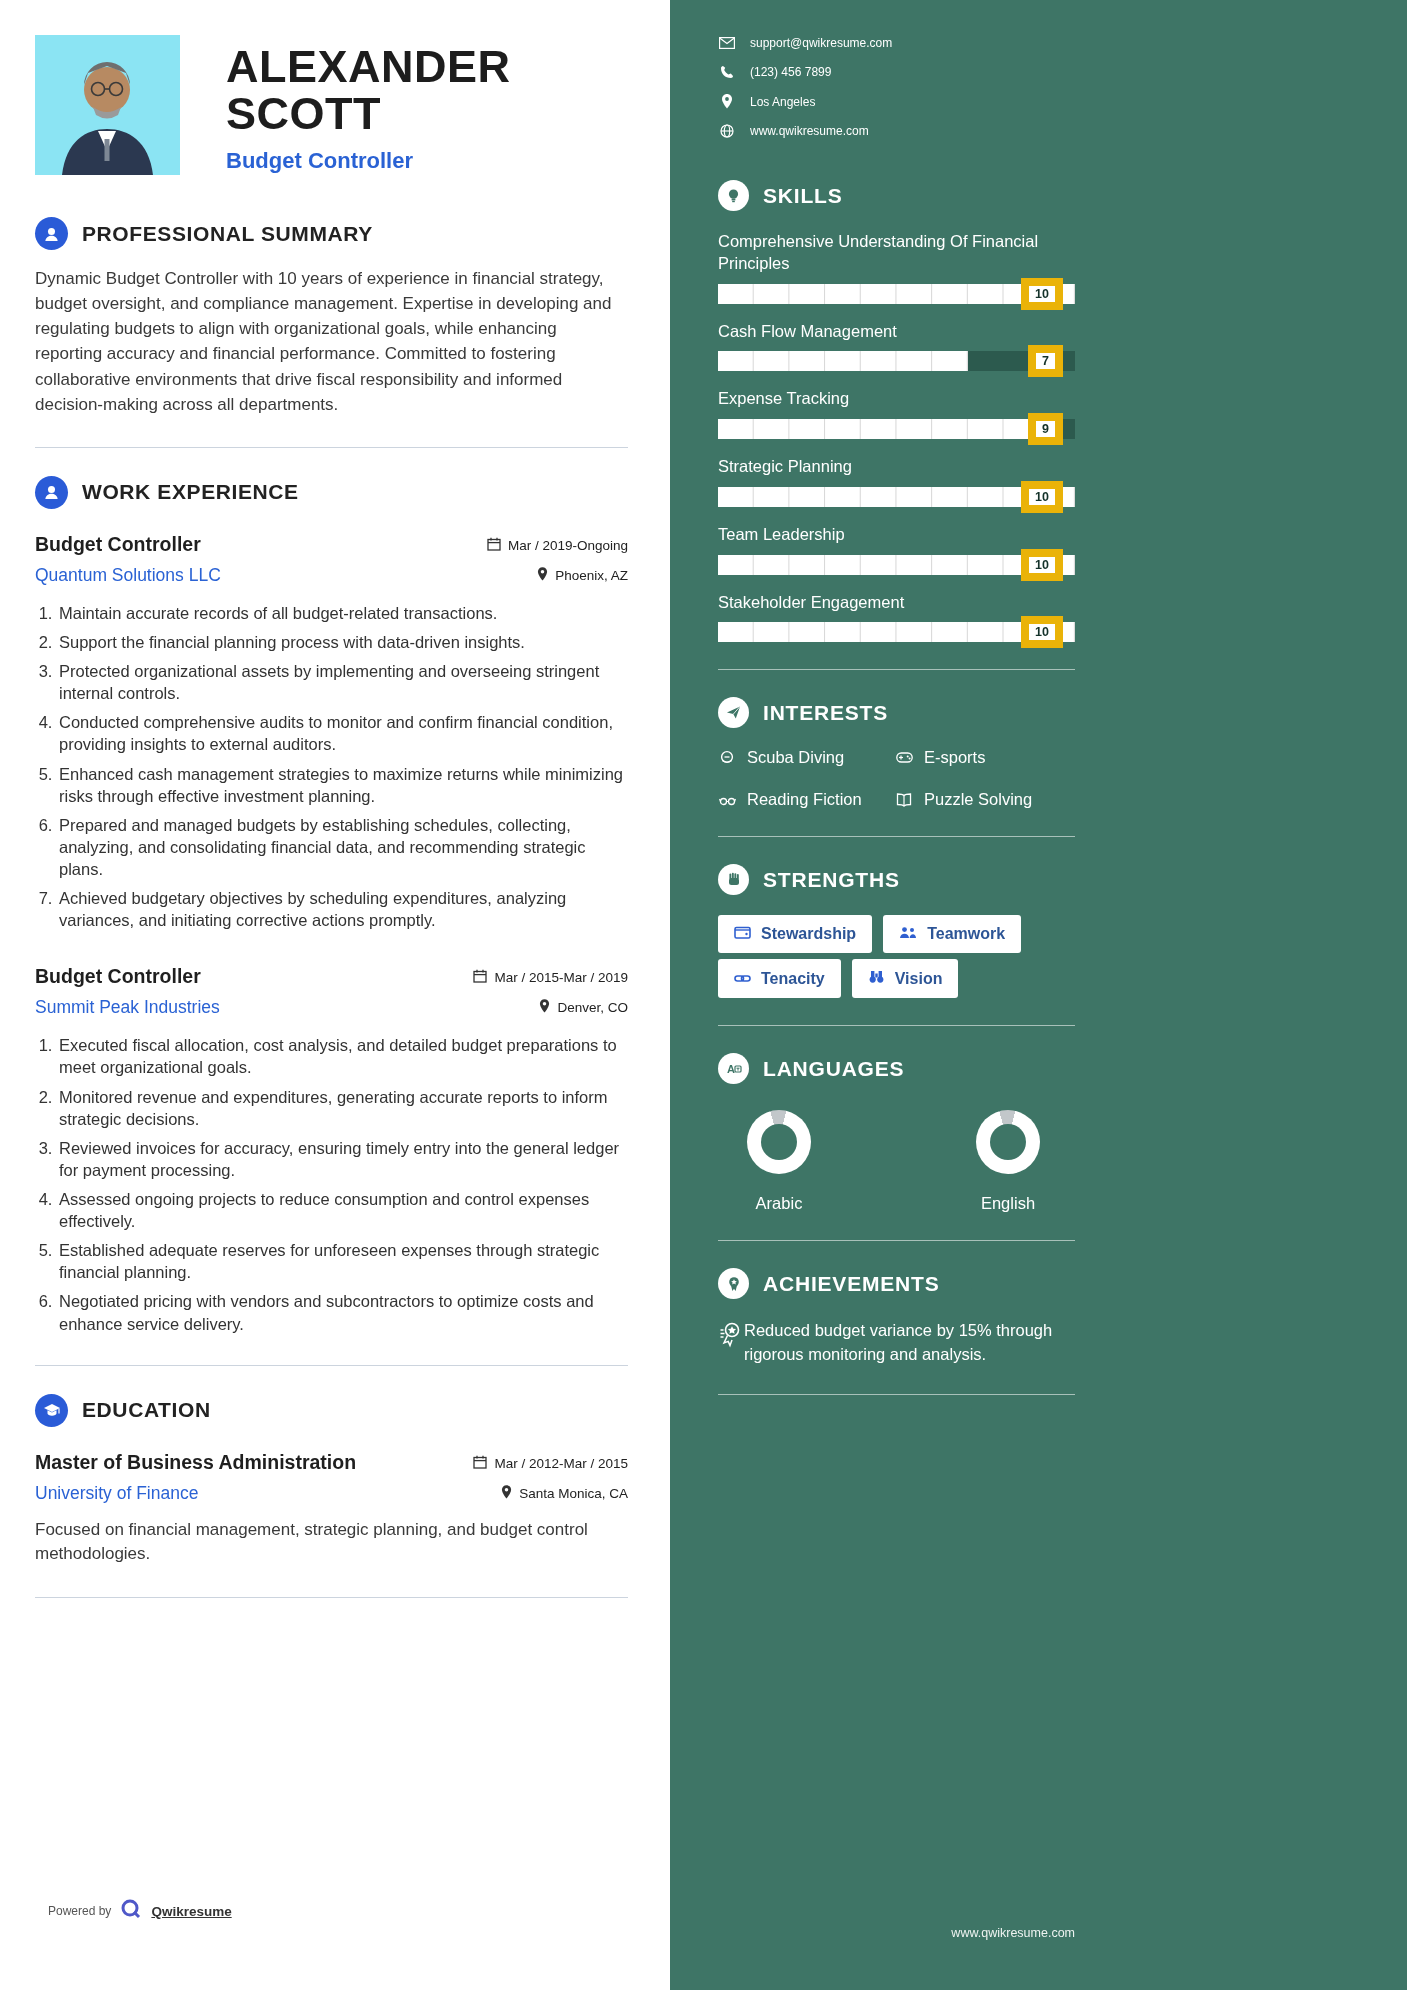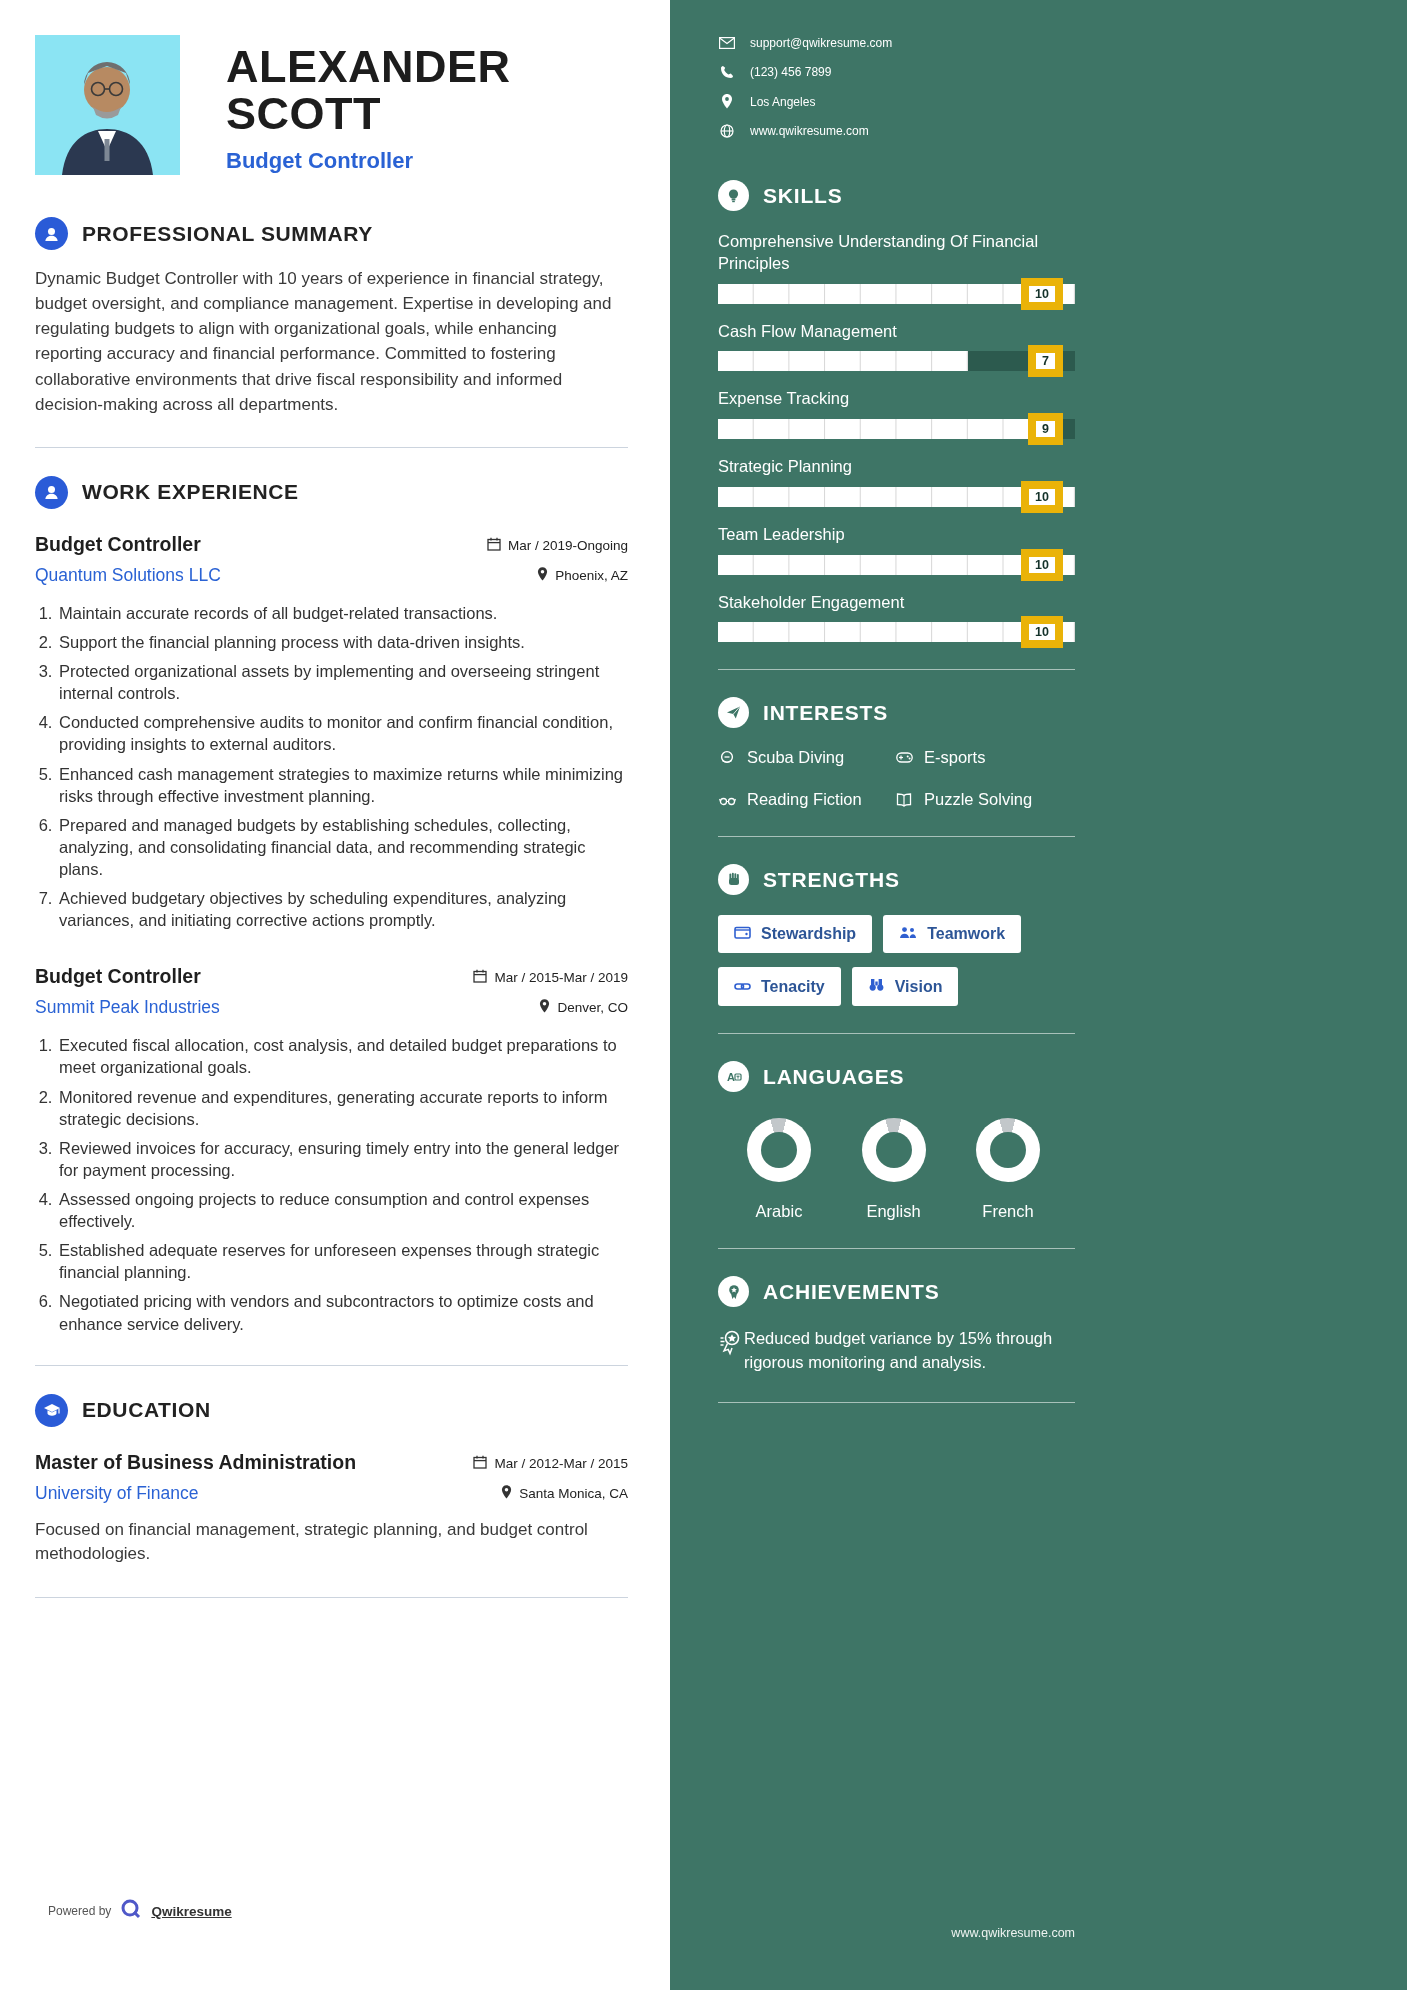--- a/index.html
+++ b/index.html
@@ -66,21 +66,21 @@
   .bar-badge { position: absolute; right: 12px; top: 50%; transform: translateY(-50%);
     background: #ffffff; border: 8px solid #eab308; color: #14322a;
     font-size: 12.5px; font-weight: 700; line-height: 16px; padding: 0 6px; }
 
   hr.rdiv { border: none; border-top: 1px solid rgba(255,255,255,0.55); width: 357px; margin: 27px 0; }
 
   .interests-grid { display: grid; grid-template-columns: 177px auto; row-gap: 23px; }
   .interest { display: flex; align-items: center; gap: 11px; font-size: 16.5px; }
   .interest .iicon { width: 18px; display: flex; justify-content: center; flex: 0 0 auto; }
 
-  .chips { display: flex; flex-wrap: wrap; gap: 14px 11px; }
+  .chips { display: flex; flex-wrap: wrap; gap: 6px 11px; }
   .chip { display: inline-flex; align-items: center; gap: 10px; background: #ffffff; color: #2D5596;
     font-size: 16px; font-weight: 600; padding: 10px 16px; border-radius: 3px; }
 
   .langs { display: flex; justify-content: space-between; padding: 6px 12px 0 6px; }
   .lang { display: flex; flex-direction: column; align-items: center; width: 110px; }
   .donut { position: relative; width: 64px; height: 64px; border-radius: 50%; }
   .donut::after { content: ""; position: absolute; left: 50%; top: 50%; width: 36px; height: 36px;
     transform: translate(-50%,-50%); border-radius: 50%; background: #3E7566; }
   .lang-label { margin-top: 20px; font-size: 16.5px; }
 
@@ -512,24 +512,20 @@
         </div>
         <div class="langs">
           <div class="lang">
             <div class="donut" style="background: conic-gradient(from -15.84deg, rgb(194, 199, 202) 0deg, rgb(194, 199, 202) 28.8deg, rgb(255, 255, 255) 28.8deg, rgb(255, 255, 255) 360deg);"></div>
             <div class="lang-label">Arabic</div>
           </div>
           <div class="lang">
             <div class="donut" style="background: conic-gradient(from -15.84deg, rgb(194, 199, 202) 0deg, rgb(194, 199, 202) 28.8deg, rgb(255, 255, 255) 28.8deg, rgb(255, 255, 255) 360deg);"></div>
             <div class="lang-label">English</div>
           </div>
-          <div class="lang">
-            <div class="donut" style="background: conic-gradient(from -15.84deg, rgb(194, 199, 202) 0deg, rgb(194, 199, 202) 28.8deg, rgb(255, 255, 255) 28.8deg, rgb(255, 255, 255) 360deg);"></div>
-            <div class="lang-label">French</div>
-          </div>
         </div>
       </section>
 
       <hr class="rdiv">
 
       <section>
         <div class="rsec-head">
           <span class="rsec-icon">
             <svg width="14" height="16" viewBox="0 0 14 16">
               <circle cx="7" cy="6" r="4.8" fill="#3E7566"></circle>

